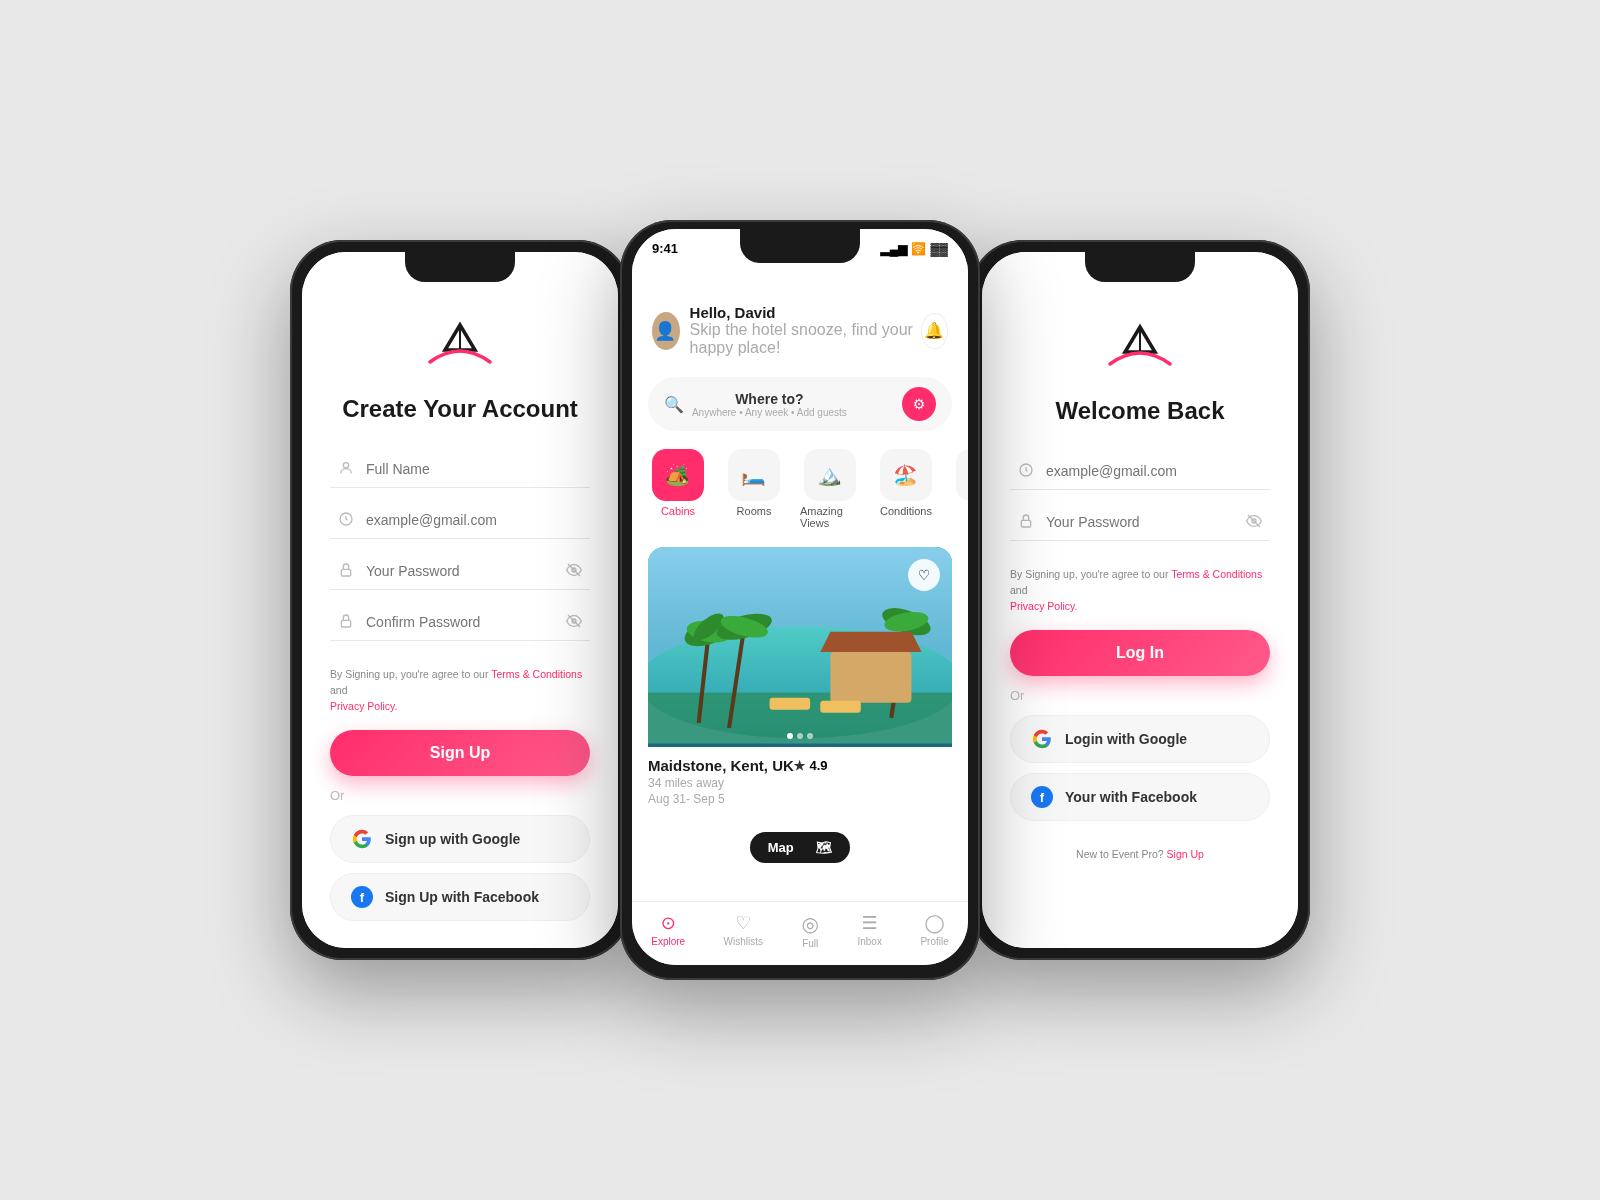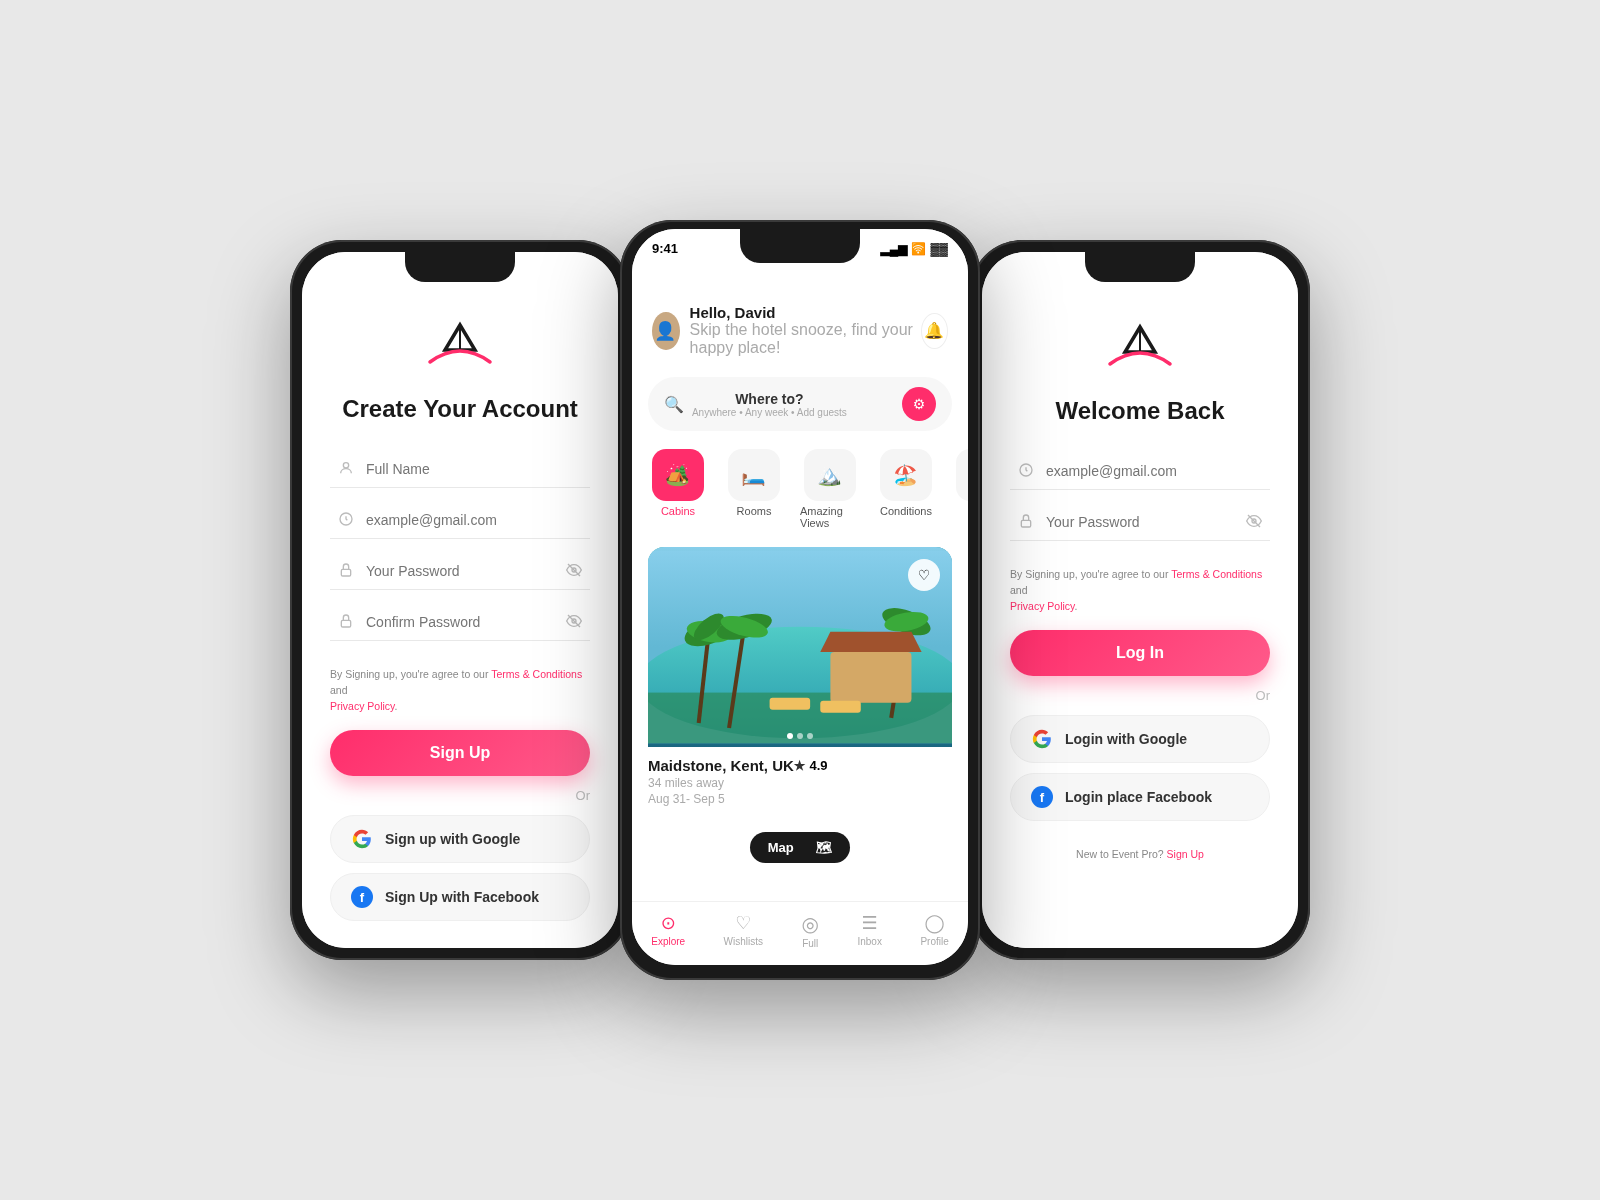--- a/index.html
+++ b/index.html
@@ -164,21 +164,21 @@
       color: #fff;
       border: none;
       border-radius: 30px;
       padding: 14px;
       font-size: 16px;
       font-weight: 700;
       cursor: pointer;
       box-shadow: 0 8px 20px rgba(255,45,107,0.35);
     }
     .or-divider {
-      text-align: right;
+      text-align: left;
       color: #bbb;
       font-size: 13px;
       margin: 12px 0;
     }
     .social-btn {
       width: 100%;
       background: #f7f7f7;
       border: 1px solid #efefef;
       border-radius: 30px;
       padding: 12px 20px;
@@ -706,21 +706,21 @@
                 <path d="M12 23c2.97 0 5.46-.98 7.28-2.66l-3.57-2.77c-.98.66-2.23 1.06-3.71 1.06-2.86 0-5.29-1.93-6.16-4.53H2.18v2.84C3.99 20.53 7.7 23 12 23z" fill="#34A853"></path>
                 <path d="M5.84 14.09c-.22-.66-.35-1.36-.35-2.09s.13-1.43.35-2.09V7.07H2.18C1.43 8.55 1 10.22 1 12s.43 3.45 1.18 4.93l2.85-2.22.81-.62z" fill="#FBBC05"></path>
                 <path d="M12 5.38c1.62 0 3.06.56 4.21 1.64l3.15-3.15C17.45 2.09 14.97 1 12 1 7.7 1 3.99 3.47 2.18 7.07l3.66 2.84c.87-2.6 3.3-4.53 6.16-4.53z" fill="#EA4335"></path>
               </svg>
           </span>
           <span>Login with Google</span>
         </button>
 
         <button class="social-btn">
           <span class="social-icon-fb">f</span>
-          <span>Login place Facebook</span>
+          <span>Your with Facebook</span>
         </button>
 
         <div class="terms-text" style="text-align:center; margin-top:16px;">
           <span>New to Event Pro? </span><span class="terms-link">Sign Up</span>
         </div>
       </div>
     </div>
   </div>
 
 </div>

